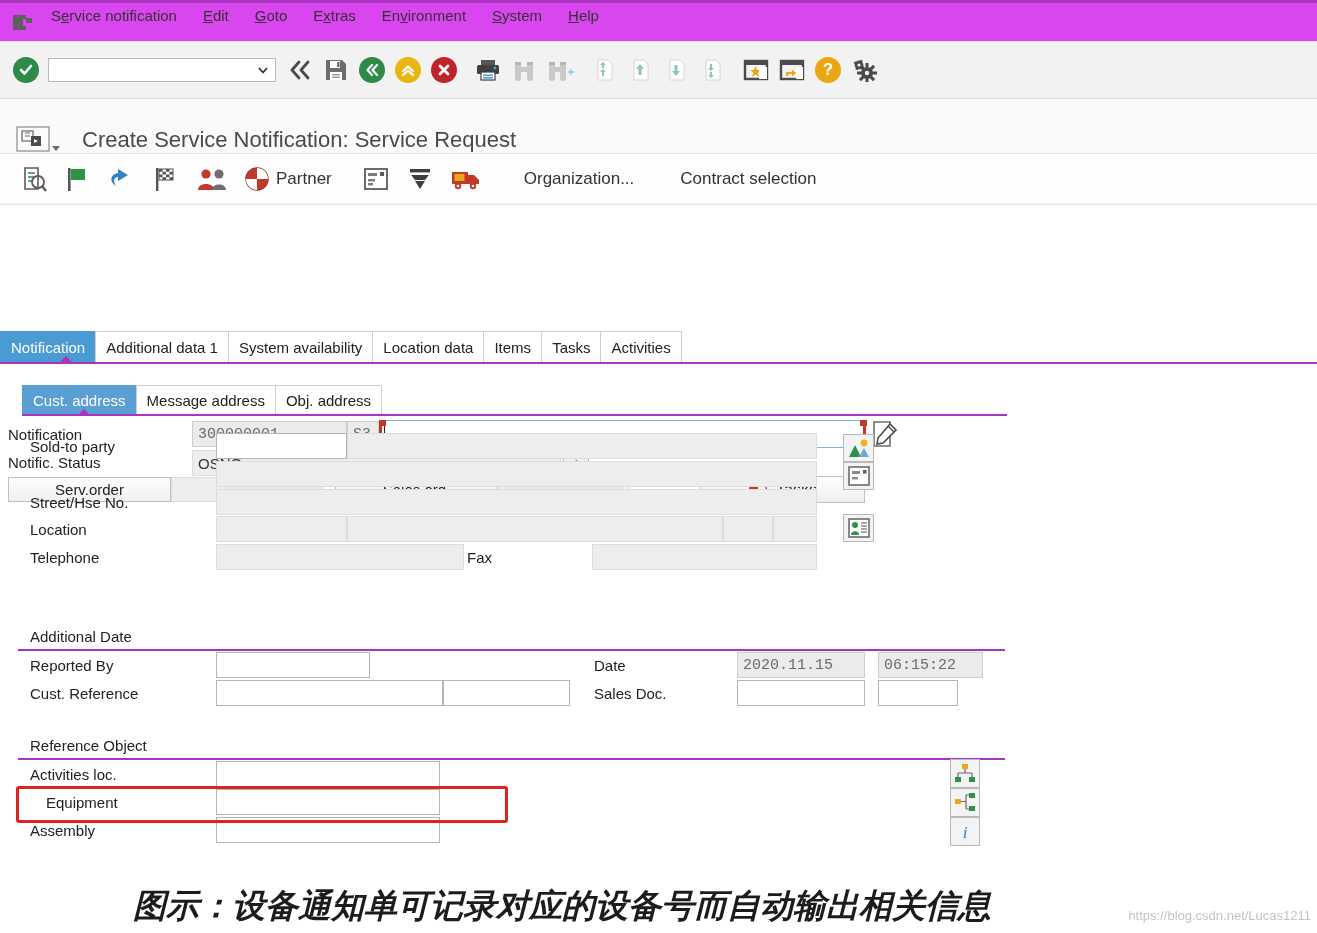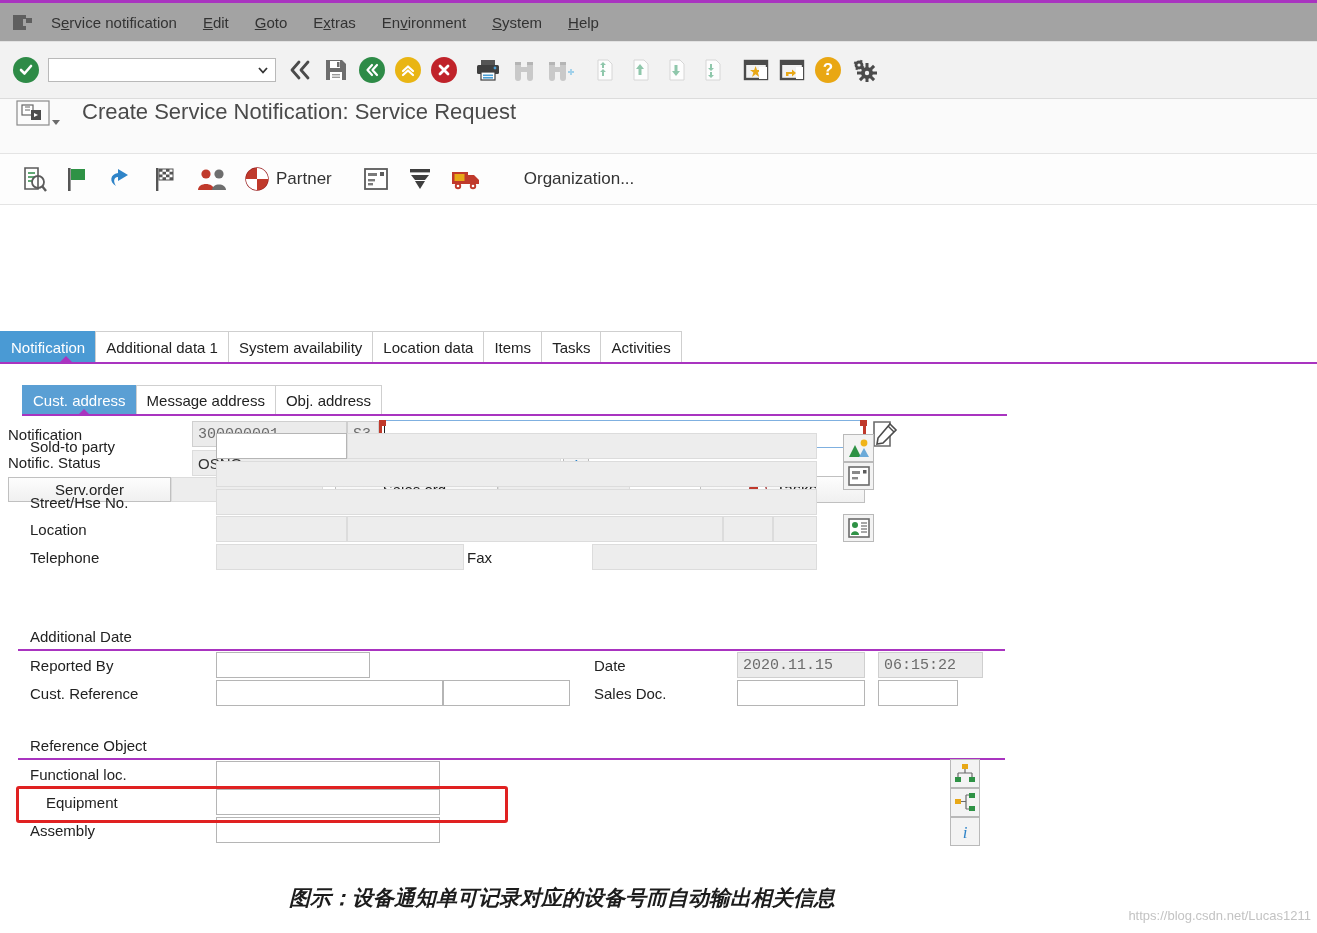--- a/index.html
+++ b/index.html
@@ -7,41 +7,41 @@
     width:1317px;height:933px;
     background:#ffffff;
     font-family:"Liberation Sans", sans-serif;
     font-size:15px;color:#1a1a1a;
     overflow:hidden;position:relative;
   }
   .mono{font-family:"Liberation Mono", monospace;}
 
   
   #top-accent{position:absolute;left:0;top:0;width:1317px;height:3px;background:#a934c0;}
-  #menubar{position:absolute;left:0;top:3px;width:1317px;height:38px;background:#a3a3a3;
-           border-bottom:1px solid #e2e2e2;display:flex;align-items:center;}
+  #menubar{position:absolute;left:0;top:3px;width:1317px;height:38px;background:#d946ef;
+           border-bottom:1px solid #e2e2e2;display:flex;}
   #menubar .sysicon{width:30px;margin-left:8px;display:flex;align-items:center;justify-content:center;}
   .menu-item{padding:4px 13px;font-size:15px;color:#333;cursor:default;white-space:nowrap;}
   .menu-item u{text-decoration:underline;}
 
   
   #std-toolbar{position:absolute;left:0;top:42px;width:1317px;height:56px;background:#f2f2f2;
                border-bottom:1px solid #dcdcdc;display:flex;align-items:center;}
   .tb-btn{width:34px;height:34px;display:flex;align-items:center;justify-content:center;
           margin:0 1px;cursor:pointer;}
   .tb-sep{width:8px;}
   #cmdfield{width:228px;height:24px;background:#fff;border:1px solid #b9b9b9;
             margin:0 6px 0 4px;display:flex;align-items:center;justify-content:flex-end;
             padding-right:6px;box-sizing:border-box;}
   .circ{width:26px;height:26px;border-radius:50%;display:flex;align-items:center;
         justify-content:center;color:#fff;font-weight:bold;}
 
   
   #title-row{position:absolute;left:0;top:99px;width:1317px;height:54px;background:#fafafa;
-             border-bottom:1px solid #e4e4e4;display:flex;align-items:flex-start;}
+             border-bottom:1px solid #e4e4e4;display:flex;align-items:flex-end;}
   #title-icon{margin-left:16px;width:46px;height:28px;display:flex;align-items:center;}
   #page-title{margin-left:20px;font-size:22px;color:#4a4a4a;}
 
   
   #app-toolbar{position:absolute;left:0;top:154px;width:1317px;height:50px;background:#fdfdfd;
                border-bottom:1px solid #e4e4e4;display:flex;align-items:center;}
   .app-btn{height:34px;display:flex;align-items:center;padding:0 8px;cursor:pointer;}
   .app-text{font-size:17px;color:#333;margin-left:6px;white-space:nowrap;}
 
   
@@ -83,21 +83,21 @@
 
   .iconbtn{box-sizing:border-box;border:1px solid #b9b9b9;background:#f3f3f3;
            display:flex;align-items:center;justify-content:center;cursor:pointer;}
 
   
   #annot{position:absolute;left:16px;top:786px;width:486px;height:31px;
          border:3px solid #e02121;border-radius:3px;pointer-events:none;}
 
   
   #caption{position:absolute;left:0;top:884px;width:1124px;text-align:center;
-           font-size:21px;font-style:italic;font-weight:bold;color:#1c1c1c;
+           font-size:33px;font-style:italic;font-weight:bold;color:#1c1c1c;
            font-family:"DejaVu Sans", sans-serif;}
   #watermark{position:absolute;right:6px;top:908px;font-size:13px;color:#c3c3c3;}
 </style>
 </head>
 <body>
 
 <div id="top-accent"></div>
 
 <div id="menubar">
   <div class="sysicon">
@@ -361,20 +361,23 @@
         <circle cx="8" cy="20" r="1.3" fill="#fff"></circle>
       <circle cx="23" cy="20" r="3.2" fill="#c0392b"></circle>
         <circle cx="23" cy="20" r="1.3" fill="#fff"></circle>
     </svg>
   </div>
   <div style="width:20px"></div>
   <div class="app-btn">
     <span class="app-text">Organization...</span>
   </div>
   <div style="width:24px"></div>
+  <div class="app-btn">
+    <span class="app-text">Contract selection</span>
+  </div>
 </div>
 
 <div id="hdr">
 
   <div class="lbl" style="position:absolute;left:8px;top:221px;">Notification</div>
   <div class="fld ro mono" style="position:absolute;left:192px;top:216px;width:155px;">300000001</div>
   <div class="fld ro mono" style="position:absolute;left:347px;top:216px;width:32px;">S3</div>
 
   <div class="reqbox" style="left:379px;top:215px;width:487px;height:28px;">
     <div style="position:absolute;left:4px;top:3px;width:1px;height:20px;background:#222;"></div>
@@ -499,21 +502,21 @@
 
   <div class="lbl" style="position:absolute;left:594px;top:685px;">Sales Doc.</div>
   <div class="fld edit" style="position:absolute;left:737px;top:680px;width:128px;"></div>
   <div class="fld edit" style="position:absolute;left:878px;top:680px;width:80px;"></div>
 </div>
 
 <div>
   <div class="grouphdr" style="left:30px;top:737px;">Reference Object</div>
   <div class="groupline" style="left:18px;top:758px;width:987px;"></div>
 
-  <div class="lbl" style="position:absolute;left:30px;top:766px;">Functional loc.</div>
+  <div class="lbl" style="position:absolute;left:30px;top:766px;">Activities loc.</div>
   <div class="fld edit" style="position:absolute;left:216px;top:761px;width:224px;"></div>
 
   <div class="lbl" style="position:absolute;left:46px;top:794px;">Equipment</div>
   <div class="fld edit" style="position:absolute;left:216px;top:789px;width:224px;"></div>
 
   <div class="lbl" style="position:absolute;left:30px;top:822px;">Assembly</div>
   <div class="fld edit" style="position:absolute;left:216px;top:817px;width:224px;"></div>
 
   <div class="iconbtn" style="position:absolute;left:950px;top:759px;width:30px;height:29px;">
     <svg width="22" height="21" viewBox="0 0 22 21">

